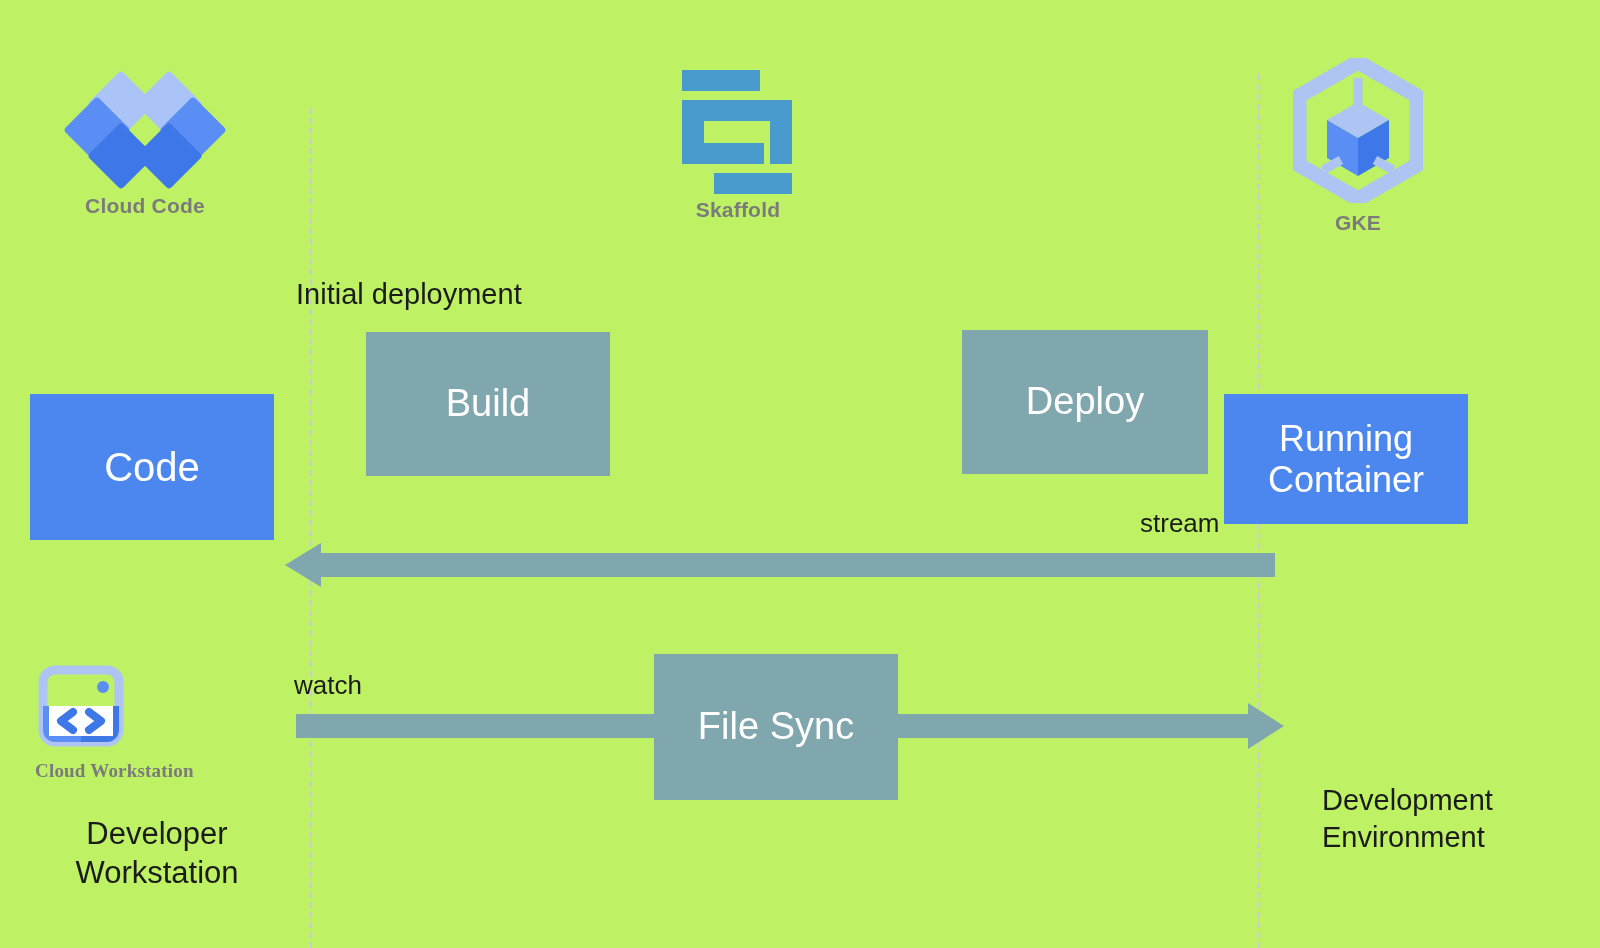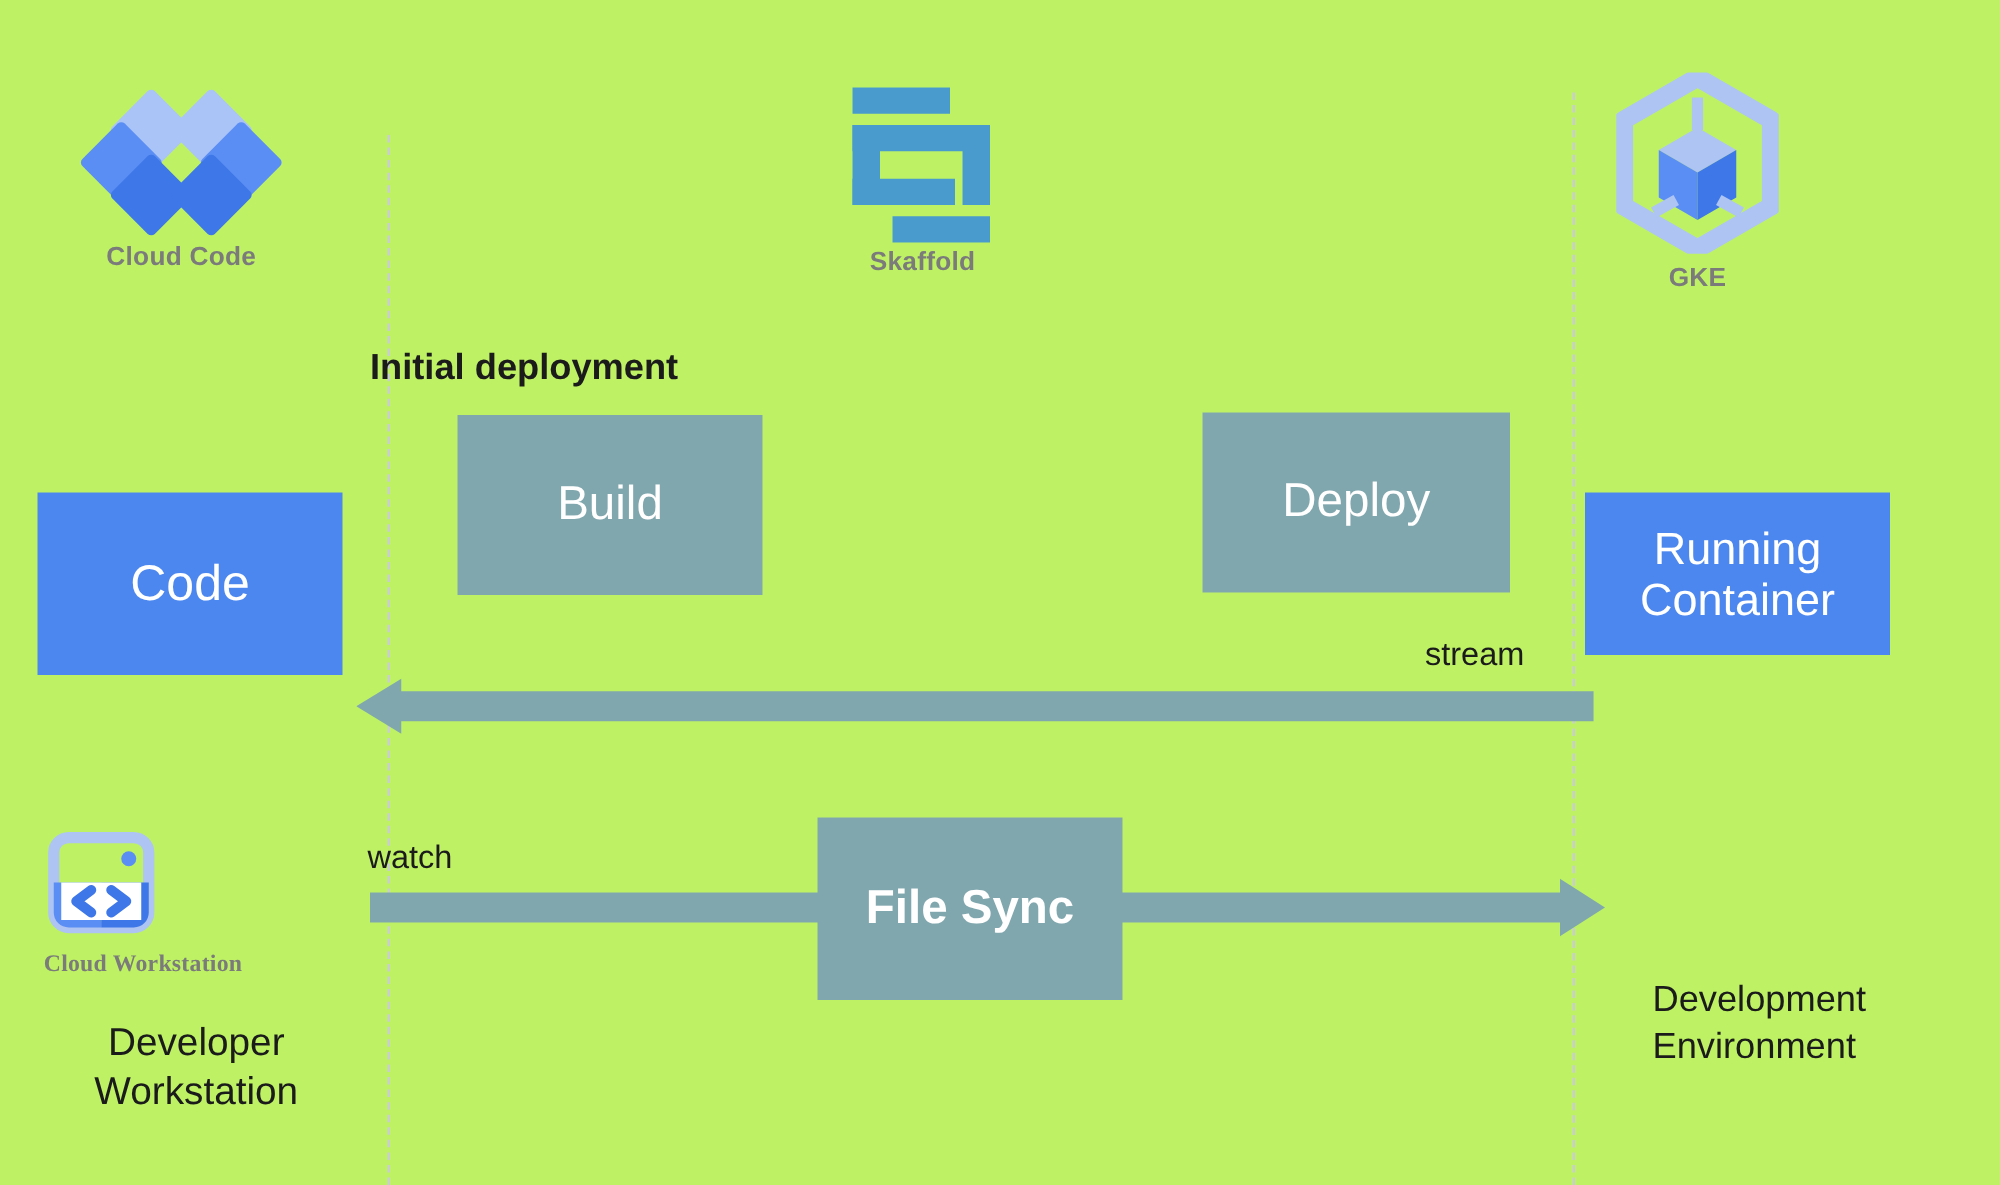--- a/index.html
+++ b/index.html
@@ -118,21 +118,21 @@
     line-height: 1.15;
   }
   .box-blue  { background: #4c87ef; }
   .box-teal  { background: #81a7ae; }
 
   #box-code {
     left: 30px;  top: 394px;  width: 244px;  height: 146px;
     font-size: 40px;
   }
   #box-running-container {
-    left: 1268px; top: 394px; width: 244px; height: 130px;
+    left: 1224px; top: 394px; width: 244px; height: 130px;
     font-size: 36px;
   }
   #box-build {
     left: 366px; top: 332px; width: 244px; height: 144px;
     font-size: 38px;
   }
   #box-unit-test {
     left: 654px; top: 332px; width: 244px; height: 144px;
     font-size: 38px;
   }
@@ -143,41 +143,39 @@
   }
   #box-logs {
     left: 654px; top: 488px; width: 244px; height: 144px;
     font-size: 38px;
     z-index: 4;
   }
   #box-file-sync {
     left: 654px; top: 654px; width: 244px; height: 146px;
     font-size: 38px;
     z-index: 4;
-    font-weight: bold;
   }
 
   
   .arrow-svg {
     position: absolute;
     z-index: 2;
   }
   #arrow-logs    { left: 285px; top: 538px; }
   #arrow-filesync{ left: 296px; top: 698px; }
 
   
   .label {
     position: absolute;
     color: #1b1b1b;
     white-space: nowrap;
   }
   #label-initial-deployment {
     left: 296px; top: 278px;
     font-size: 29px;
-    font-weight: bold;
   }
   #label-stream {
     left: 1140px; top: 508px;
     font-size: 26px;
     z-index: 5;
   }
   #label-watch {
     left: 294px; top: 670px;
     font-size: 26px;
     z-index: 5;

